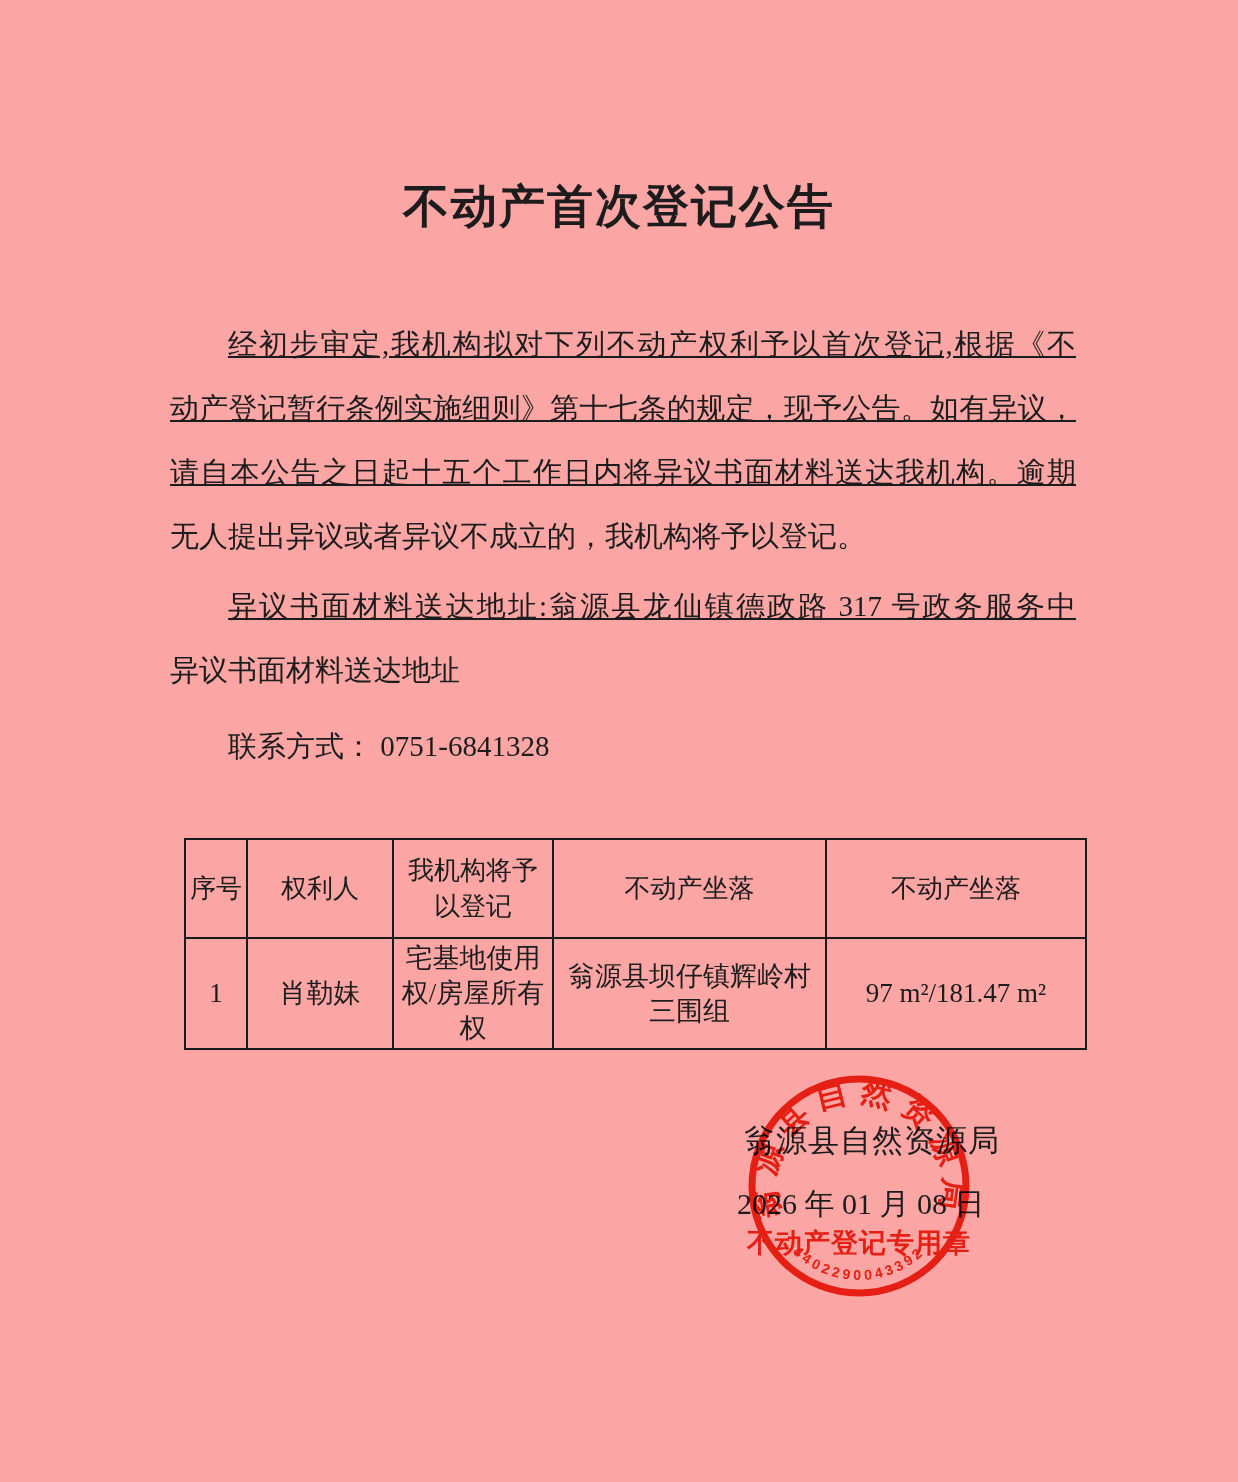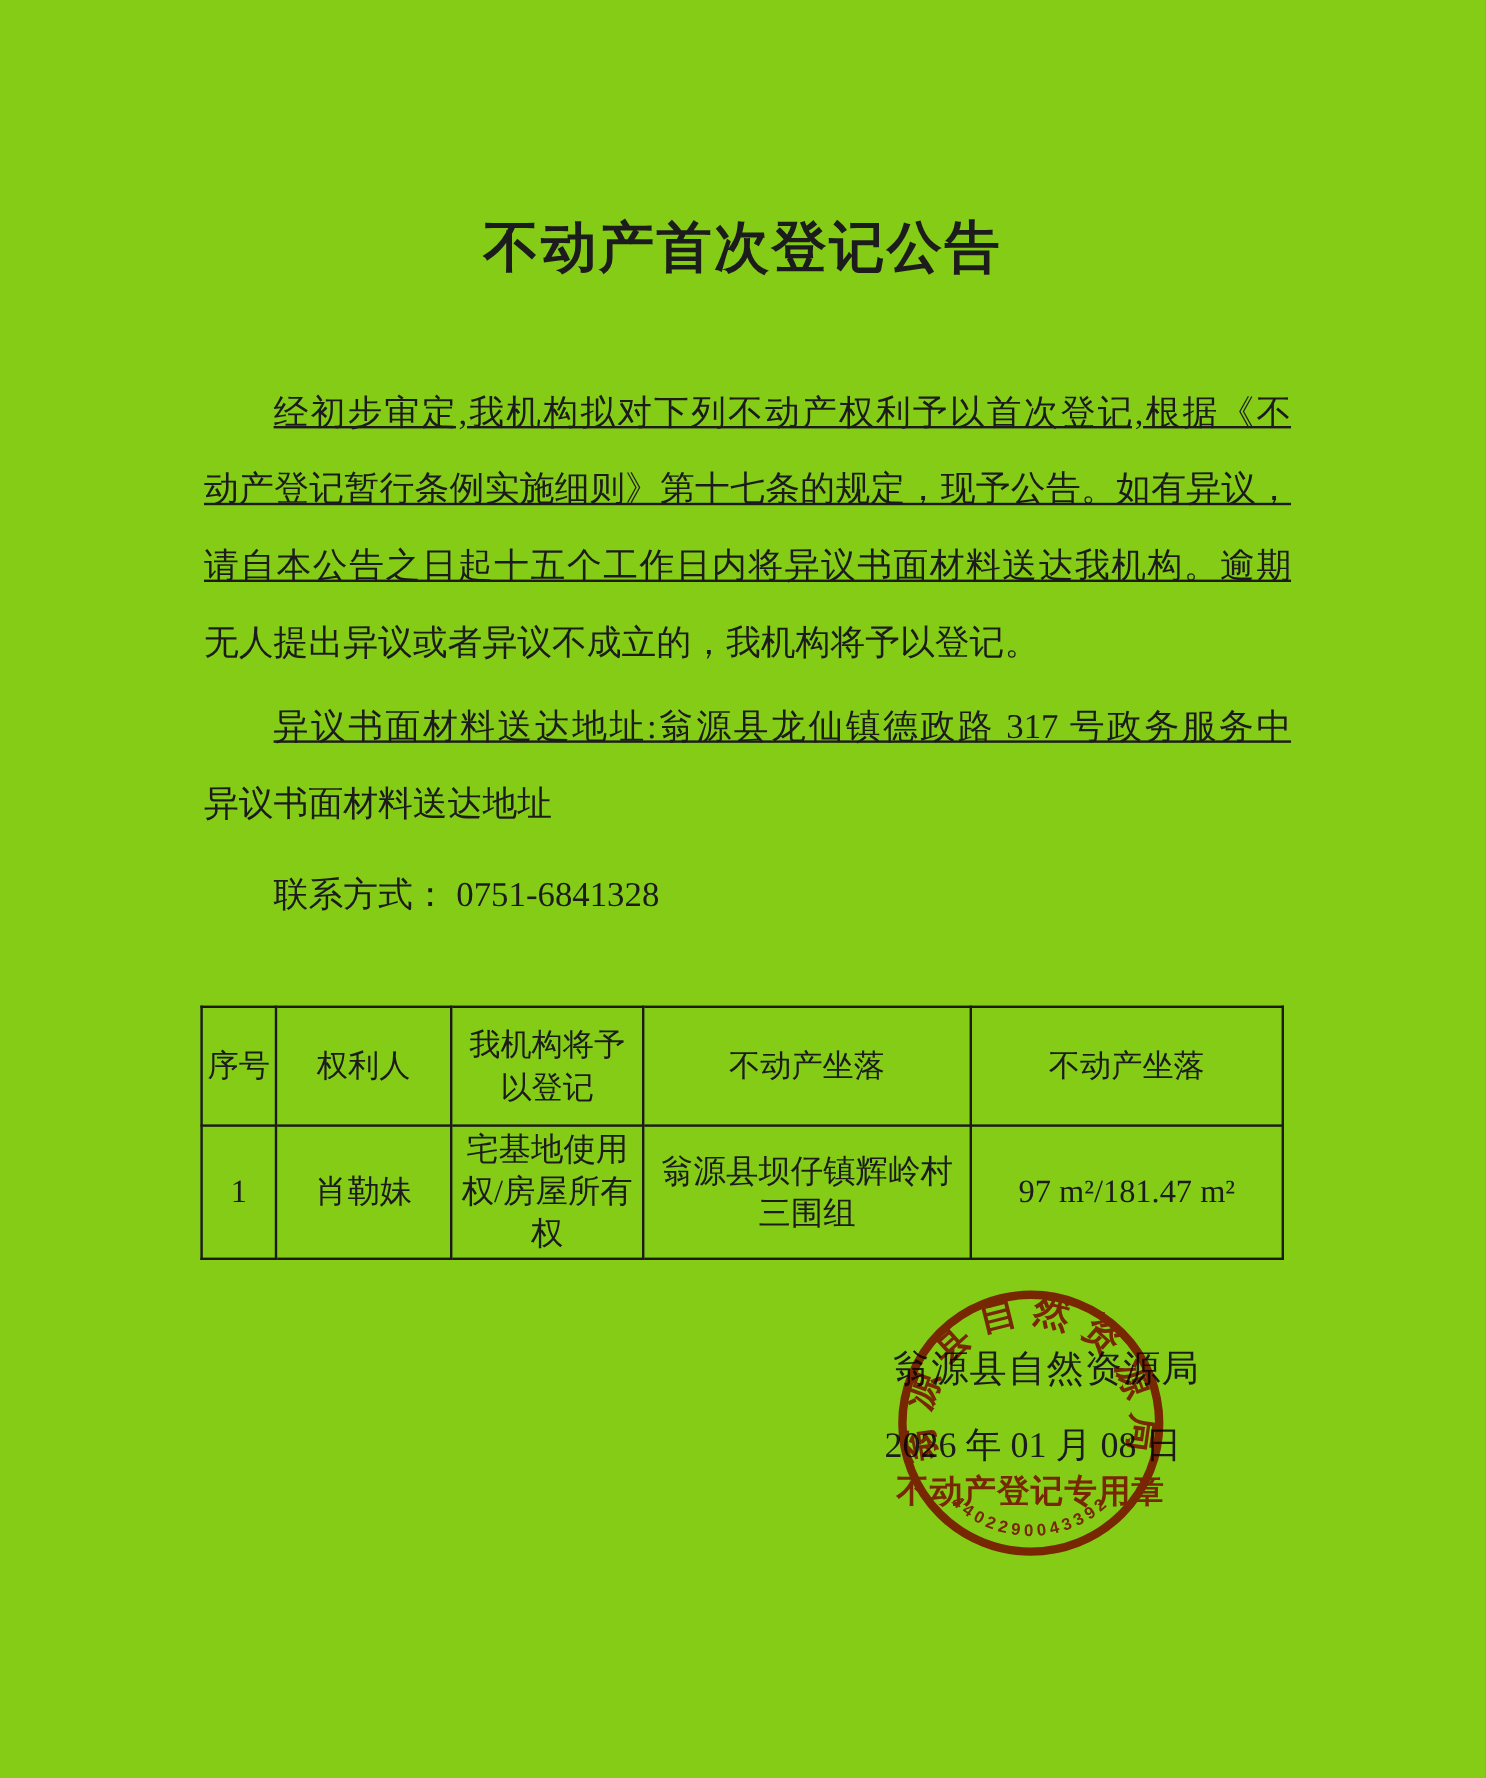--- a/index.html
+++ b/index.html
@@ -1,21 +1,21 @@
 <!DOCTYPE html>
 <html><head>
 <meta charset="utf-8">
 <style>
   html, body { margin: 0; padding: 0; background: #888; }
   .page {
     position: relative;
     width: 1238px;
     height: 1482px;
     margin: 0 auto;
-    background: #84cc16;
+    background: #fca5a5;
     overflow: hidden;
     font-family: "Liberation Serif", "DejaVu Serif", serif;
     color: #1c1c1c;
   }
   .title {
     position: absolute;
     top: 176px;
     left: 0;
     width: 100%;
     margin: 0;
@@ -34,21 +34,21 @@
     line-height: 64px;
   }
   .body-text .line { height: 64px; overflow: hidden; }
   .body-text .indent { text-indent: 2em; }
   .body-text .justify { text-align: justify; text-align-last: justify; text-decoration: underline; }
   .body-text .sp1 { margin-top: 6px; }
   .body-text .sp2 { margin-top: 12px; }
 
   table.announce {
     position: absolute;
-    left: 167px;
+    left: 184px;
     top: 838px;
     width: 901px;
     border-collapse: collapse;
     table-layout: fixed;
   }
   table.announce th, table.announce td {
     border: 2px solid #1a1a1a;
     text-align: center;
     vertical-align: middle;
     font-weight: normal;

